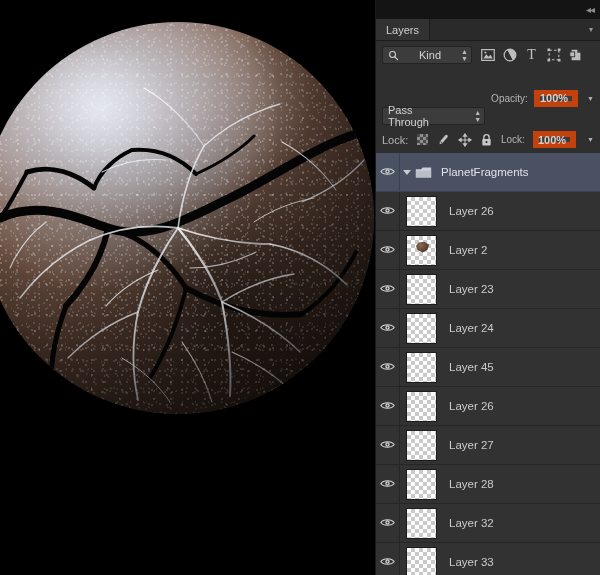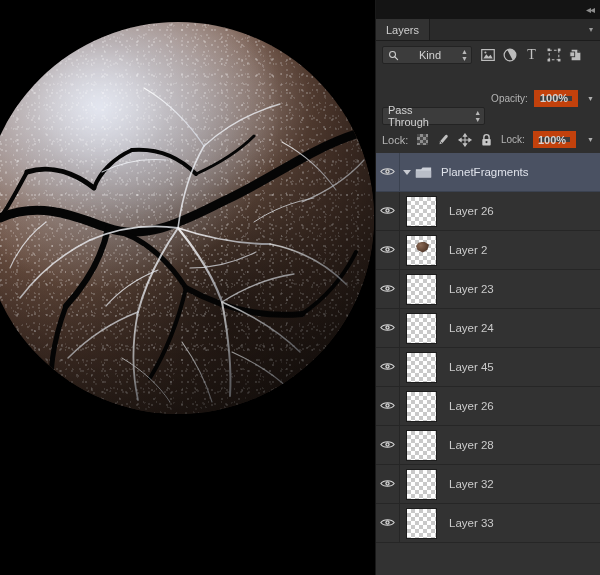--- a/index.html
+++ b/index.html
@@ -428,20 +428,31 @@
         </div>
         <div class="layer-row">
           <div class="eye-cell">
             <span class="eye"><svg width="15" height="11" viewBox="0 0 18 12">
                 <path d="M1 6 C4 1.6 14 1.6 17 6 C14 10.4 4 10.4 1 6 Z" fill="none" stroke="#d6d6d6" stroke-width="1.3"></path>
                 <circle cx="9" cy="6" r="2.6" fill="#d6d6d6"></circle>
                 <circle cx="9" cy="6" r="1.1" fill="#3a3a3a"></circle>
               </svg></span>
           </div>
           <div class="thumb"></div>
+          <span class="layer-name">Layer 27</span>
+        </div>
+        <div class="layer-row">
+          <div class="eye-cell">
+            <span class="eye"><svg width="15" height="11" viewBox="0 0 18 12">
+                <path d="M1 6 C4 1.6 14 1.6 17 6 C14 10.4 4 10.4 1 6 Z" fill="none" stroke="#d6d6d6" stroke-width="1.3"></path>
+                <circle cx="9" cy="6" r="2.6" fill="#d6d6d6"></circle>
+                <circle cx="9" cy="6" r="1.1" fill="#3a3a3a"></circle>
+              </svg></span>
+          </div>
+          <div class="thumb"></div>
           <span class="layer-name">Layer 28</span>
         </div>
         <div class="layer-row">
           <div class="eye-cell">
             <span class="eye"><svg width="15" height="11" viewBox="0 0 18 12">
                 <path d="M1 6 C4 1.6 14 1.6 17 6 C14 10.4 4 10.4 1 6 Z" fill="none" stroke="#d6d6d6" stroke-width="1.3"></path>
                 <circle cx="9" cy="6" r="2.6" fill="#d6d6d6"></circle>
                 <circle cx="9" cy="6" r="1.1" fill="#3a3a3a"></circle>
               </svg></span>
           </div>

